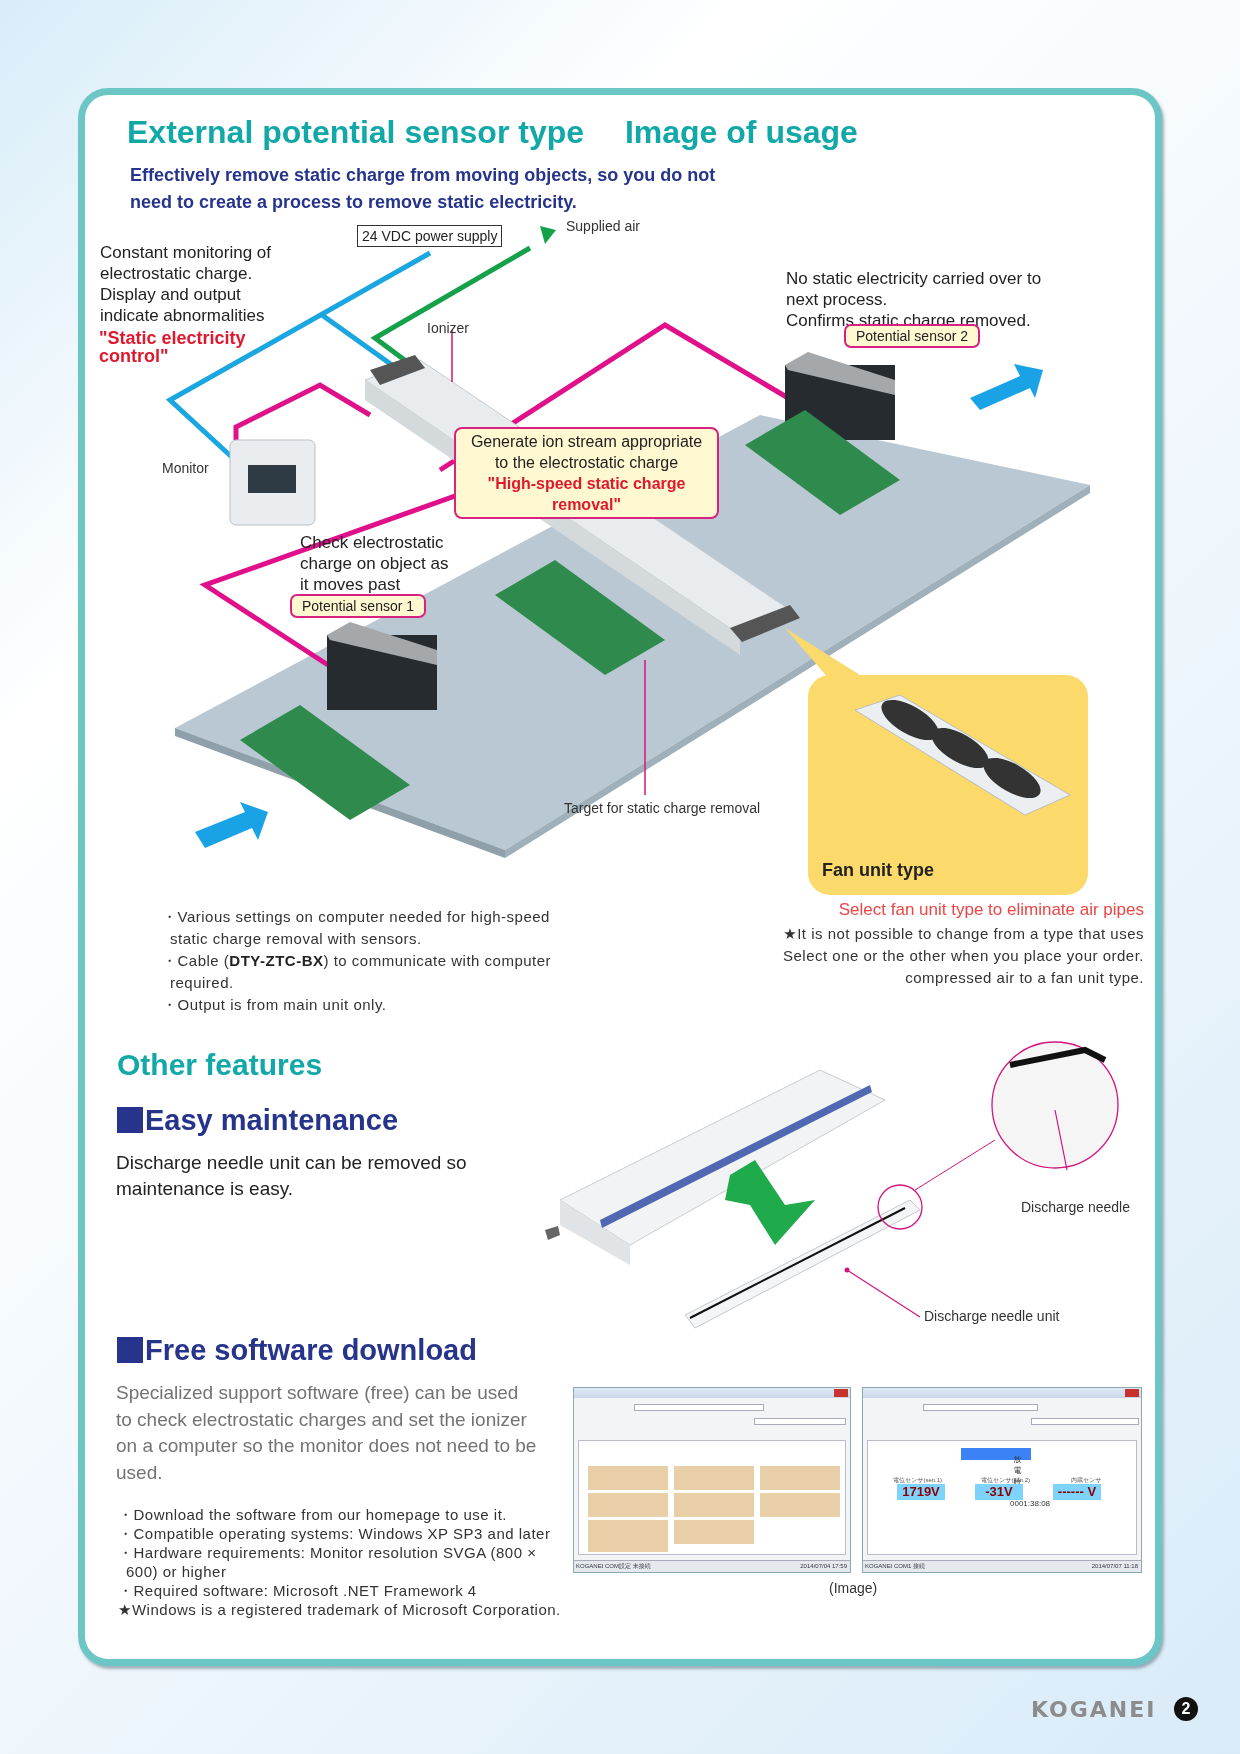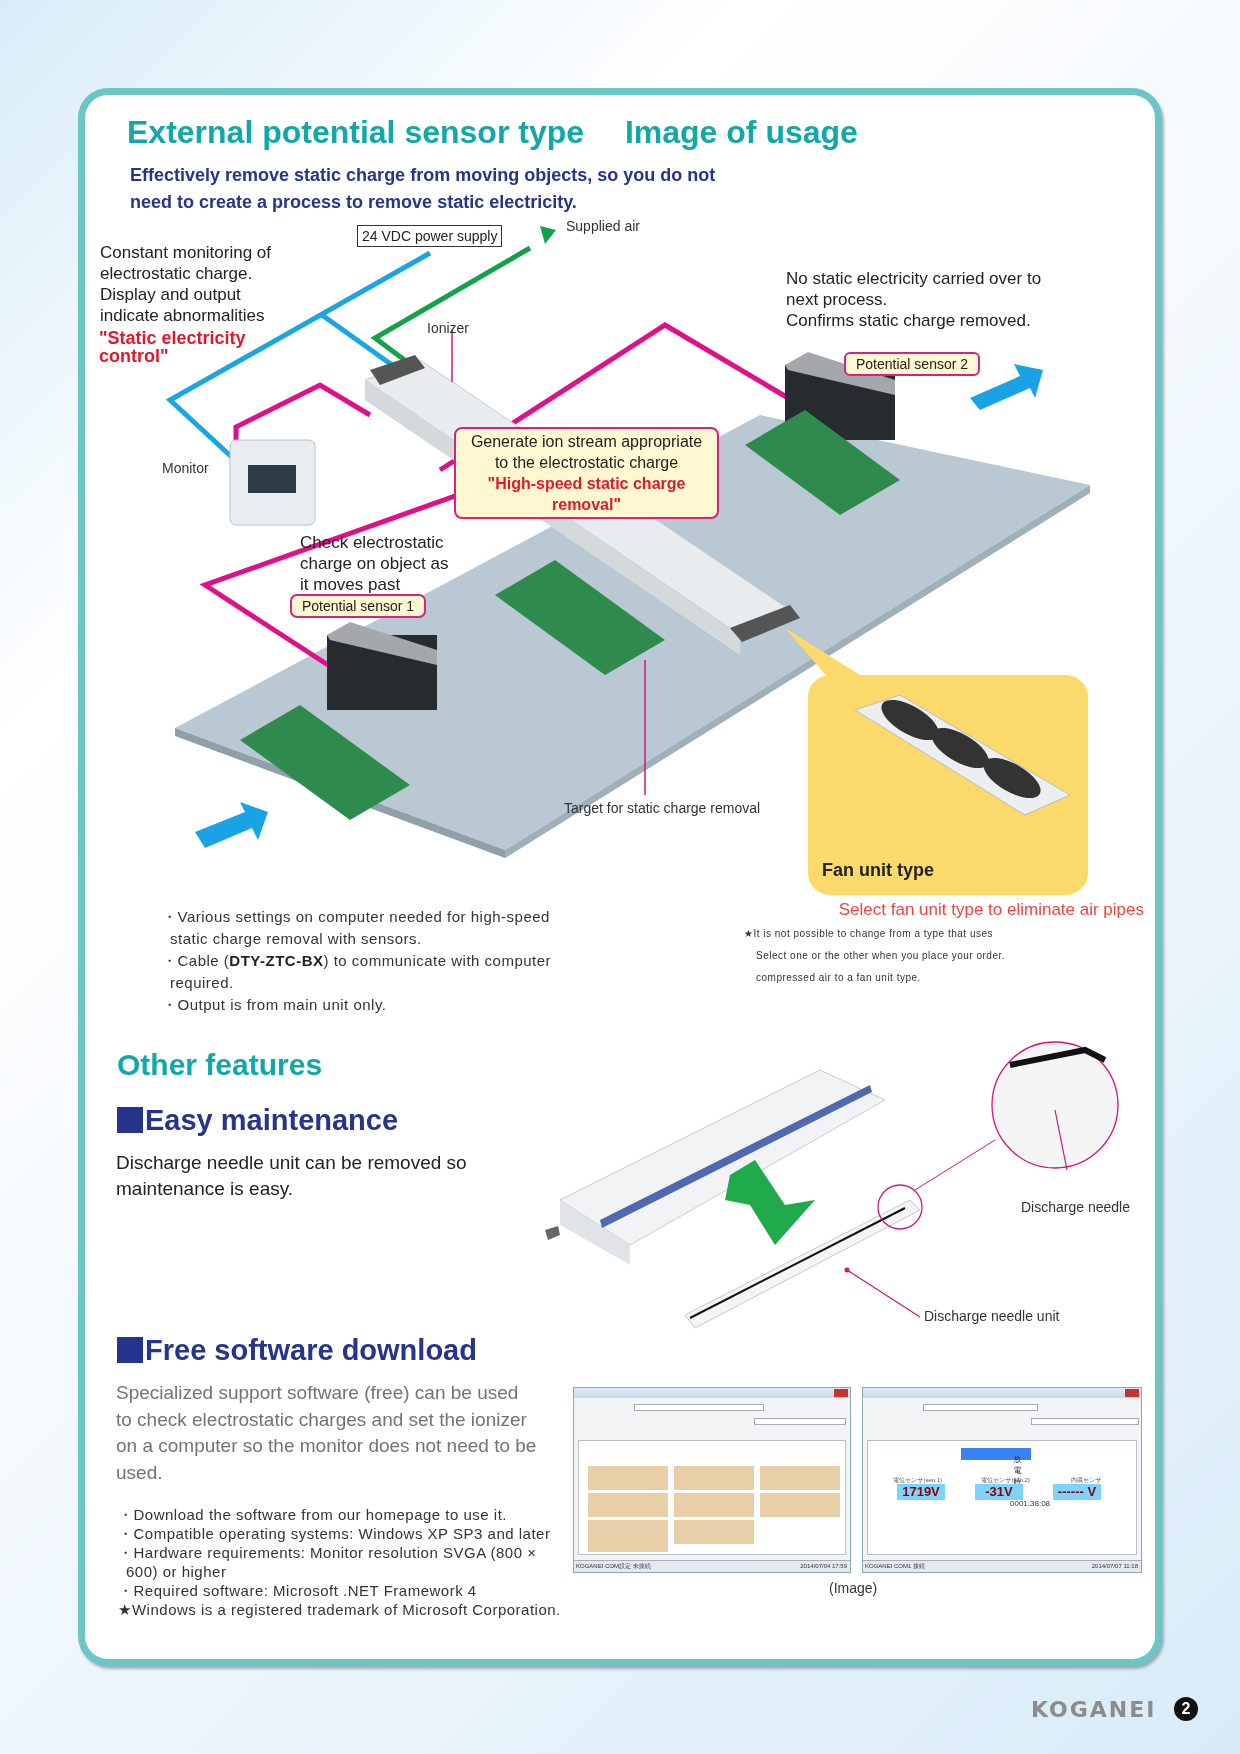--- a/index.html
+++ b/index.html
@@ -108,21 +108,21 @@
 </div>
 <div class="abs boxlabel" style="left:357px;top:225px;">24 VDC power supply</div>
 <div class="abs small" style="left:566px;top:218px;">Supplied air</div>
 <div class="abs small" style="left:427px;top:320px;">Ionizer</div>
 <div class="abs small" style="left:162px;top:460px;">Monitor</div>
 <div class="abs para" style="left:786px;top:268px;">
   <div>No static electricity carried over to</div>
   <div>next process.</div>
   <div>Confirms static charge removed.</div>
 </div>
-<div class="abs pill" style="left:844px;top:352px;border-radius:6px;">Potential sensor 2</div>
+<div class="abs pill" style="left:844px;top:324px;">Potential sensor 2</div>
 <div class="abs" style="left:454px;top:427px;width:265px;background:#fff8d0;border:2px solid #d8227f;border-radius:8px;text-align:center;padding:2px 4px;font-size:16px;line-height:21px;">
   <div>Generate ion stream appropriate</div>
   <div>to the electrostatic charge</div>
   <div class="red" style="font-size:16px;">"High-speed static charge removal"</div>
 </div>
 <div class="abs para" style="left:300px;top:532px;">
   <div>Check electrostatic</div>
   <div>charge on object as</div>
   <div>it moves past</div>
 </div>
@@ -131,21 +131,21 @@
 <div class="abs" style="left:822px;top:860px;font-size:18px;font-weight:bold;color:#222;">Fan unit type</div>
 
 <div class="abs notes" style="left:160px;top:906px;width:420px;">
   <div>・<span>Various settings on computer needed for high-speed static charge removal with sensors.</span></div>
   <div>・<span>Cable (</span><b style="color:#222">DTY-ZTC-BX</b><span>) to communicate with computer required.</span></div>
   <div>・<span>Output is from main unit only.</span></div>
 </div>
 
 <div class="abs" style="left:744px;top:900px;width:400px;">
   <div style="font-size:17px;color:#ef4444;margin-bottom:3px;text-align:right;">Select fan unit type to eliminate air pipes</div>
-  <div class="notes" style="font-size:10px;line-height:22px;">
+  <div class="notes" style="font-size:15px;line-height:22px;text-align:right;">
     <div style="padding-left:10px;text-indent:-10px;"><span>★</span><span>It is not possible to change from a type that uses</span></div>
     <div style="padding-left:12px;text-indent:0;">Select one or the other when you place your order.</div>
     <div style="padding-left:12px;text-indent:0;">compressed air to a fan unit type.</div>
   </div>
 </div>
 
 <div class="abs h-teal" style="left:117px;top:1048px;font-size:30px;">Other features</div>
 
 <div class="abs navy" style="left:117px;top:1104px;font-size:29px;">
   <span class="sq"></span><span>Easy maintenance</span>

